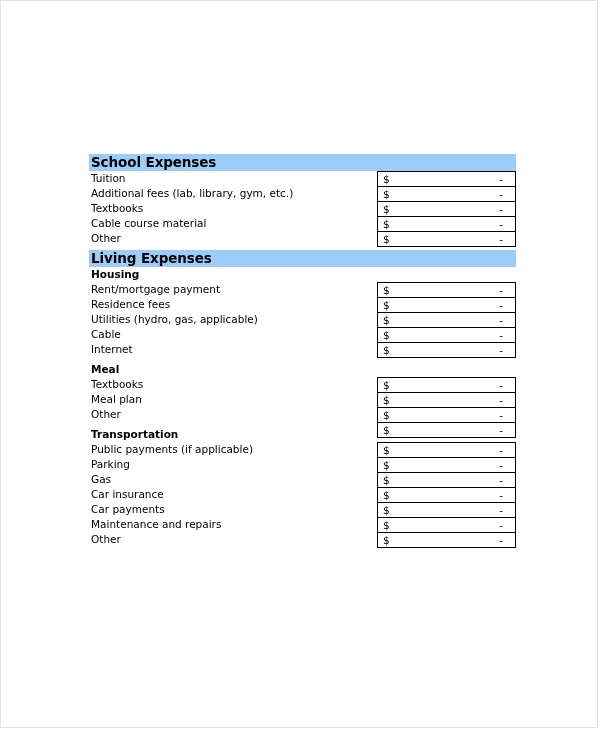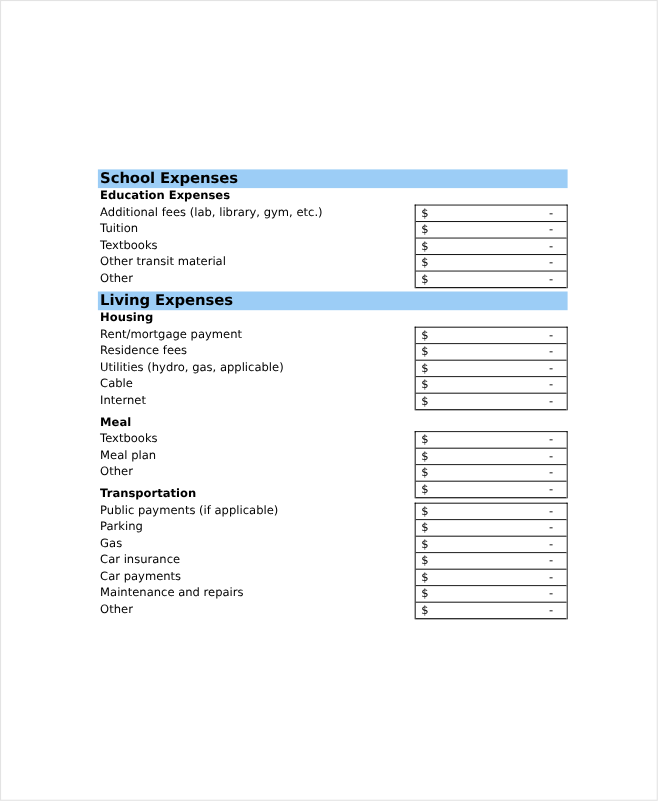--- a/index.html
+++ b/index.html
@@ -103,33 +103,32 @@
 
   .spacer-4 { height: 4px; }
   .spacer-5 { height: 5px; }
 </style>
 </head>
 <body>
 
 <div class="page">
   <div class="sheet" id="sheet">
       <div class="section-header" style="background: rgb(156, 205, 246);">School Expenses</div>
-      <div class="group-header">Education Expenses</div>
-      <div class="rows">
+      <div class="rows">
+        <div class="row">
+          <div class="row-label">Tuition</div>
+        </div>
         <div class="row">
           <div class="row-label">Additional fees (lab, library, gym, etc.)</div>
         </div>
         <div class="row">
-          <div class="row-label">Tuition</div>
-        </div>
-        <div class="row">
           <div class="row-label">Textbooks</div>
         </div>
         <div class="row">
-          <div class="row-label">Other transit material</div>
+          <div class="row-label">Cable course material</div>
         </div>
         <div class="row">
           <div class="row-label">Other</div>
         </div>
         <div class="boxes">
           <div class="box-row">
             <span class="box-currency">$</span>
             <span class="box-value">-</span>
           </div>
           <div class="box-row">

